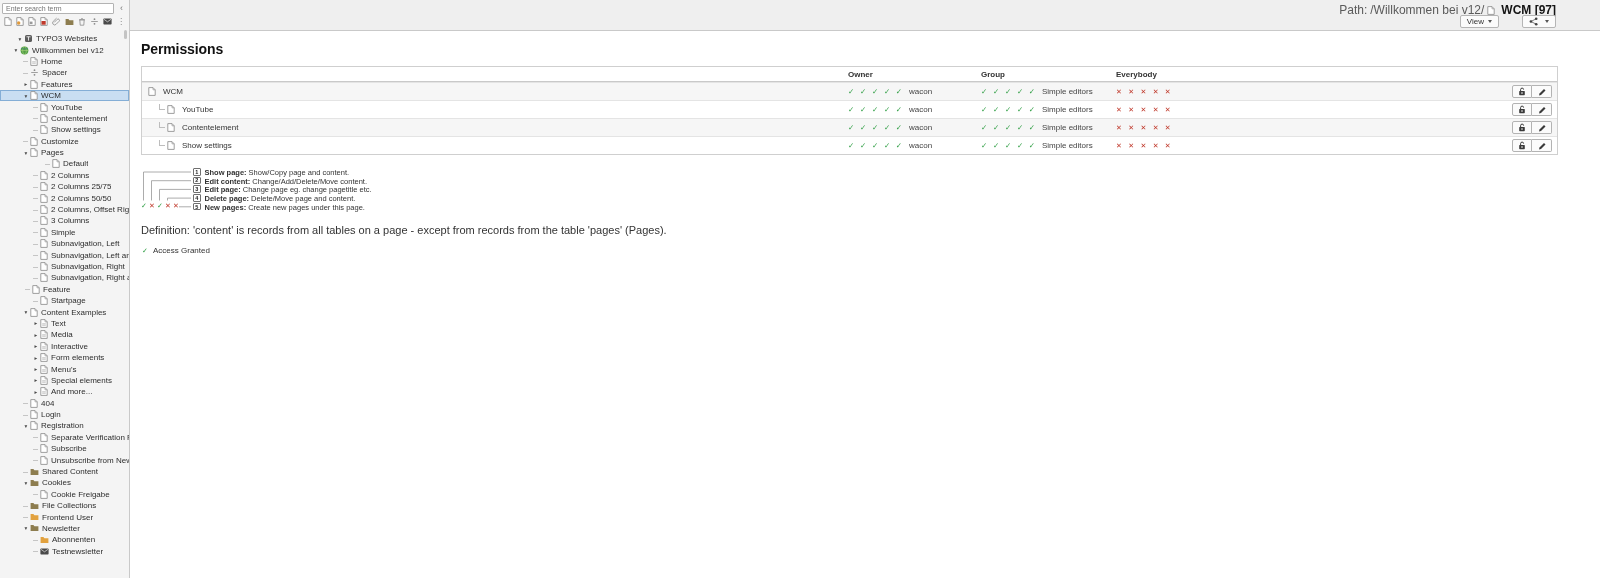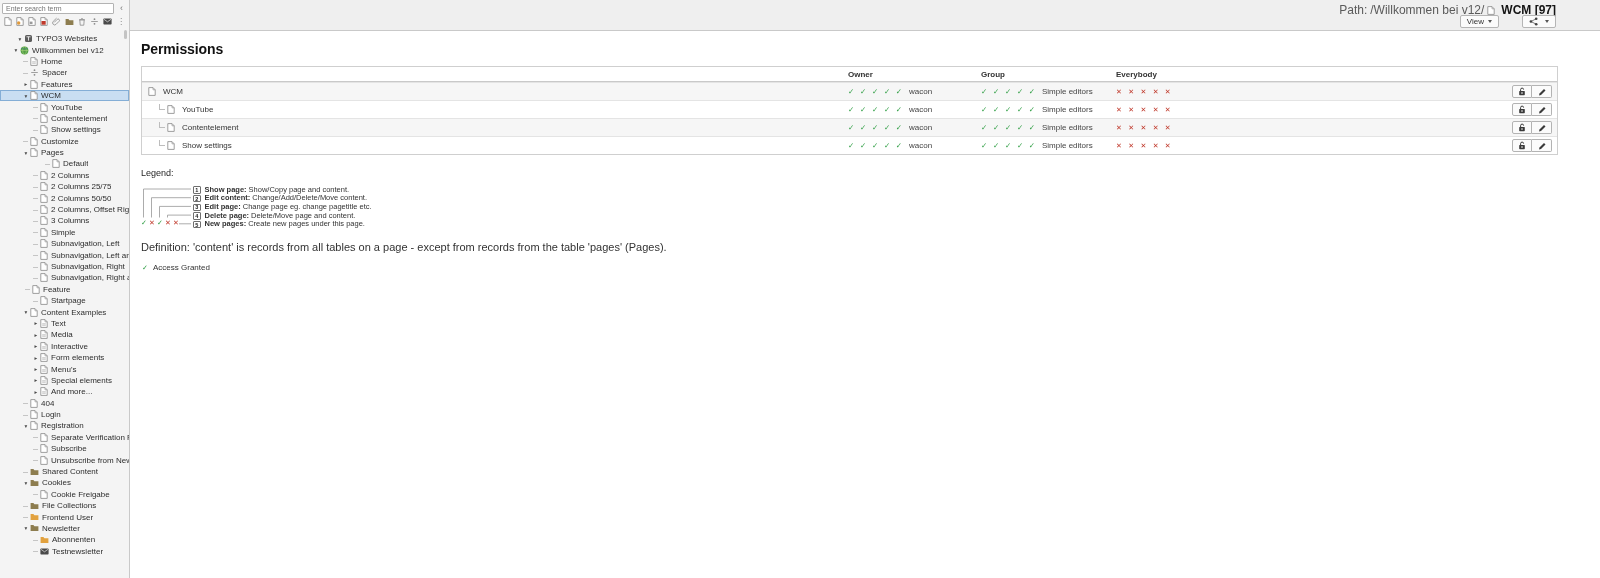--- a/index.html
+++ b/index.html
@@ -68,21 +68,21 @@
   
   .legend { margin-top:13px; }
   .legend-title { font-size:9px; color:#1f1f1f; margin-bottom:7px; }
   .legend-body { display:flex; align-items:flex-start; }
   .diagram { position:relative; width:50px; height:44px; flex:none; }
   .diagram .mark { position:absolute; width:8px; text-align:center; top:33px;
     font-size:7px; font-weight:bold; line-height:9px; }
   .mark-g { color:var(--granted,#2f9e44); }
   .mark-d { color:var(--denied,#c0392b); }
   .legend-items { margin-left:2px; }
-  .legend-item { display:flex; align-items:flex-end; height:8.7px; font-size:7.5px; color:#333; }
+  .legend-item { display:flex; align-items:flex-start; height:8.7px; font-size:7.5px; color:#333; }
   .numbox { width:7.5px; height:7.5px; border:1px solid #6f6f6f; background:#fff; color:#222;
     font-size:5.5px; font-weight:bold; display:inline-flex; align-items:center; justify-content:center;
     margin-right:4px; flex:none; border-radius:1px; }
   .lname { font-weight:bold; margin-right:2px; }
   .definition { font-size:11px; color:#333; margin-top:12px; }
   .access-line { display:flex; align-items:center; gap:4px; font-size:8px; color:#333; margin-top:2.5px; }
   .access-line.first { margin-top:10px; }
   .amark { font-size:7px; font-weight:bold; width:8px; text-align:center; }
 </style>
 </head>
@@ -816,21 +816,20 @@
               <svg width="8" height="9" viewBox="0 0 8 9">
                 <path d="M1 8.4l.5-2L6 1.9l1.5 1.5L3 8z" fill="#3a3a3a"></path>
               </svg>
             </span>
     </span>
         </div>
       </div>
     </div>
 
   <div class="legend">
-    <div class="legend-title">Legend:</div>
     <div class="legend-body">
       <div class="diagram" id="legend-diagram">
           <svg width="50" height="44" viewBox="0 0 50 44" style="position:absolute;left:0;top:0">
             <path d="M2.5 4H50" stroke="#979797" stroke-width=".8" fill="none"></path>
             <path d="M2.5 4V32.5" stroke="#979797" stroke-width=".8" fill="none"></path>
             <path d="M10.5 12.7H50" stroke="#979797" stroke-width=".8" fill="none"></path>
             <path d="M10.5 12.7V32.5" stroke="#979797" stroke-width=".8" fill="none"></path>
             <path d="M18.5 21.4H50" stroke="#979797" stroke-width=".8" fill="none"></path>
             <path d="M18.5 21.4V32.5" stroke="#979797" stroke-width=".8" fill="none"></path>
             <path d="M26.5 30.1H50" stroke="#979797" stroke-width=".8" fill="none"></path>

